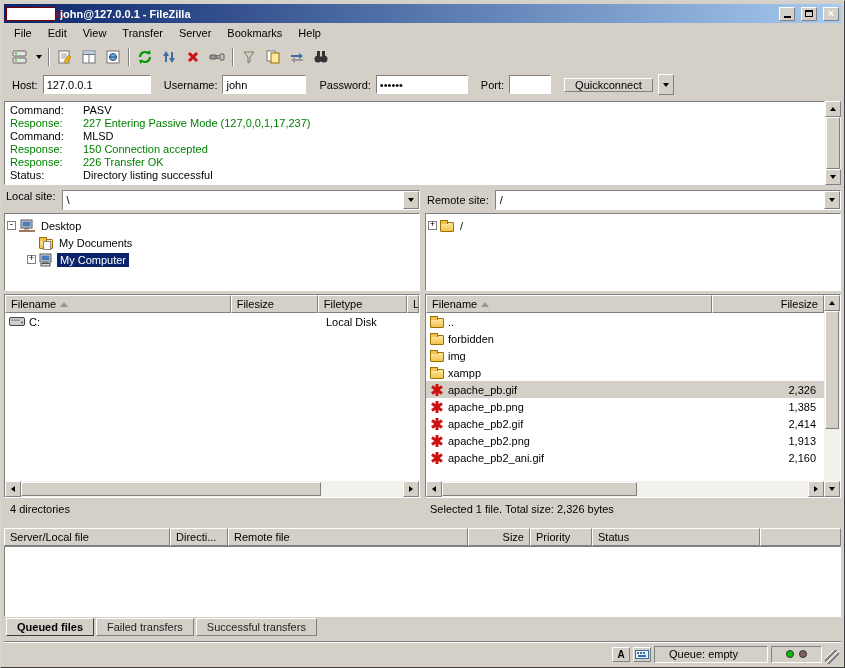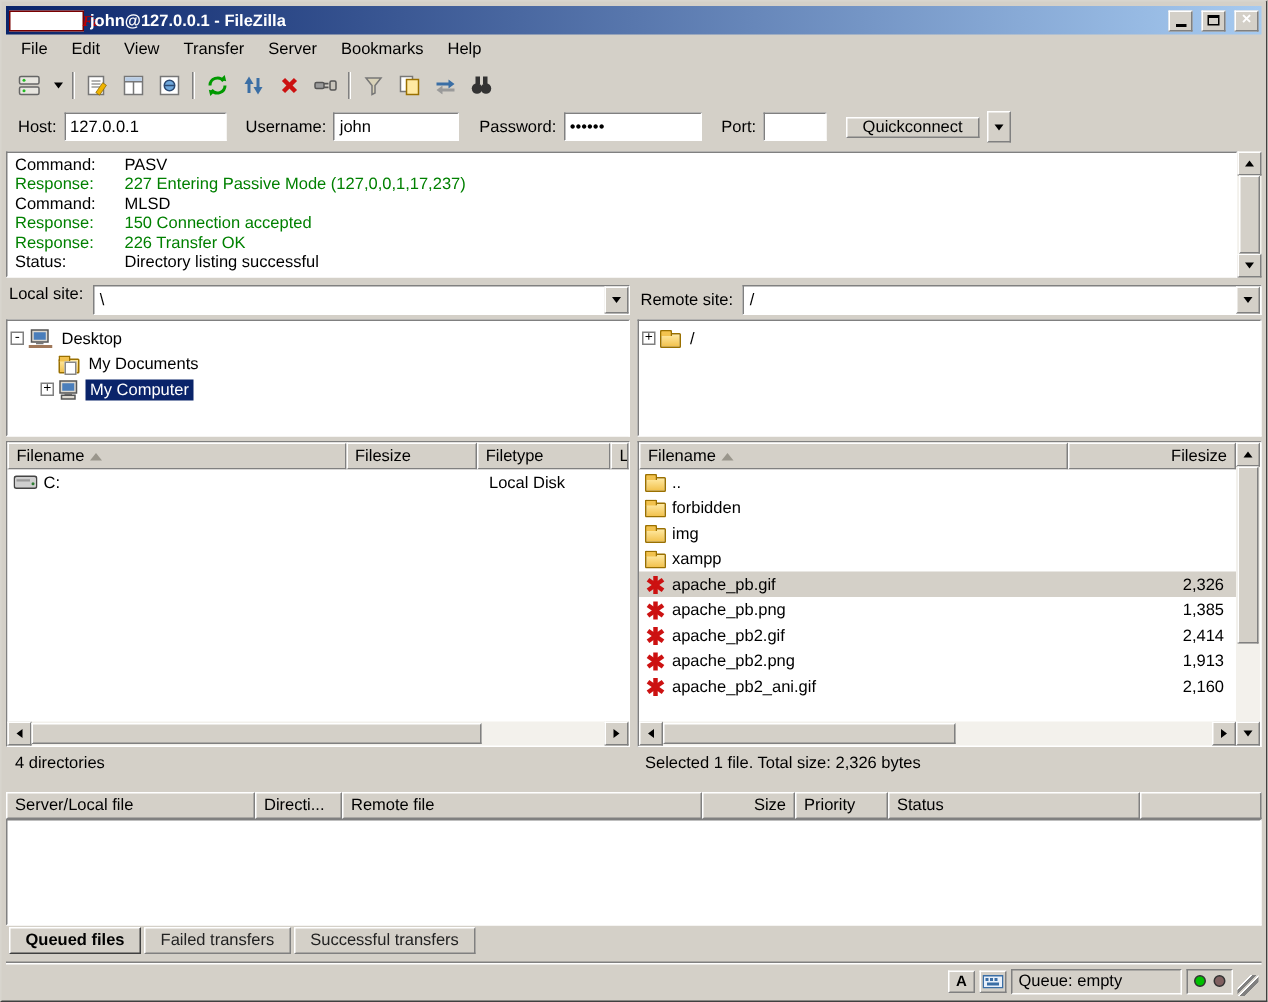--- a/index.html
+++ b/index.html
@@ -106,21 +106,21 @@
   .queue-hdr{margin-top:9px;height:18px;display:flex;flex:0 0 auto;background:#D4D0C8;}
   .queue-body{flex:1;min-height:56px;background:#fff;border:1px solid;border-color:#808080 #FFF #FFF #808080;}
   .tabs-row{height:21px;display:flex;align-items:flex-start;padding-top:1px;gap:2px;padding-left:2px;flex:0 0 auto;}
   .tab{height:18px;display:flex;align-items:center;padding:0 10px;border:1px solid;border-color:#FFF #808080 #808080 #FFF;background:#D4D0C8;color:#222;}
   .tab.active{font-weight:bold;color:#000;border-color:#FFF #404040 #404040 #FFF;}
 
   
   .bottombar{height:23px;margin-top:3px;border-top:1px solid #808080;box-shadow:0 1px 0 #fff inset;display:flex;align-items:center;gap:3px;padding:2px 2px 0 2px;flex:0 0 auto;}
   .bb-spacer{flex:1;}
   .bb-icon{width:18px;height:15px;display:flex;align-items:center;justify-content:center;}
-  .bb-panel{height:17px;border:1px solid;border-color:#808080 #FFF #FFF #808080;background:#D4D0C8;display:flex;align-items:center;padding:0 4px;gap:5px;}
+  .bb-panel{height:17px;border:1px solid;border-color:#808080 #FFF #FFF #808080;background:#D4D0C8;display:flex;align-items:center;padding:0 14px;gap:5px;}
   .led{width:8px;height:8px;border-radius:50%;border:1px solid #333;}
   .led.on{background:#00C000;}
   .led.off{background:#806060;}
   .grip{width:14px;height:14px;align-self:flex-end;background:
     linear-gradient(135deg,transparent 0 6px,#fff 6px 7px,#808080 7px 9px,transparent 9px 10px,#fff 10px 11px,#808080 11px 13px,transparent 13px);}
 </style>
 </head>
 <body>
 
 <div class="window">

